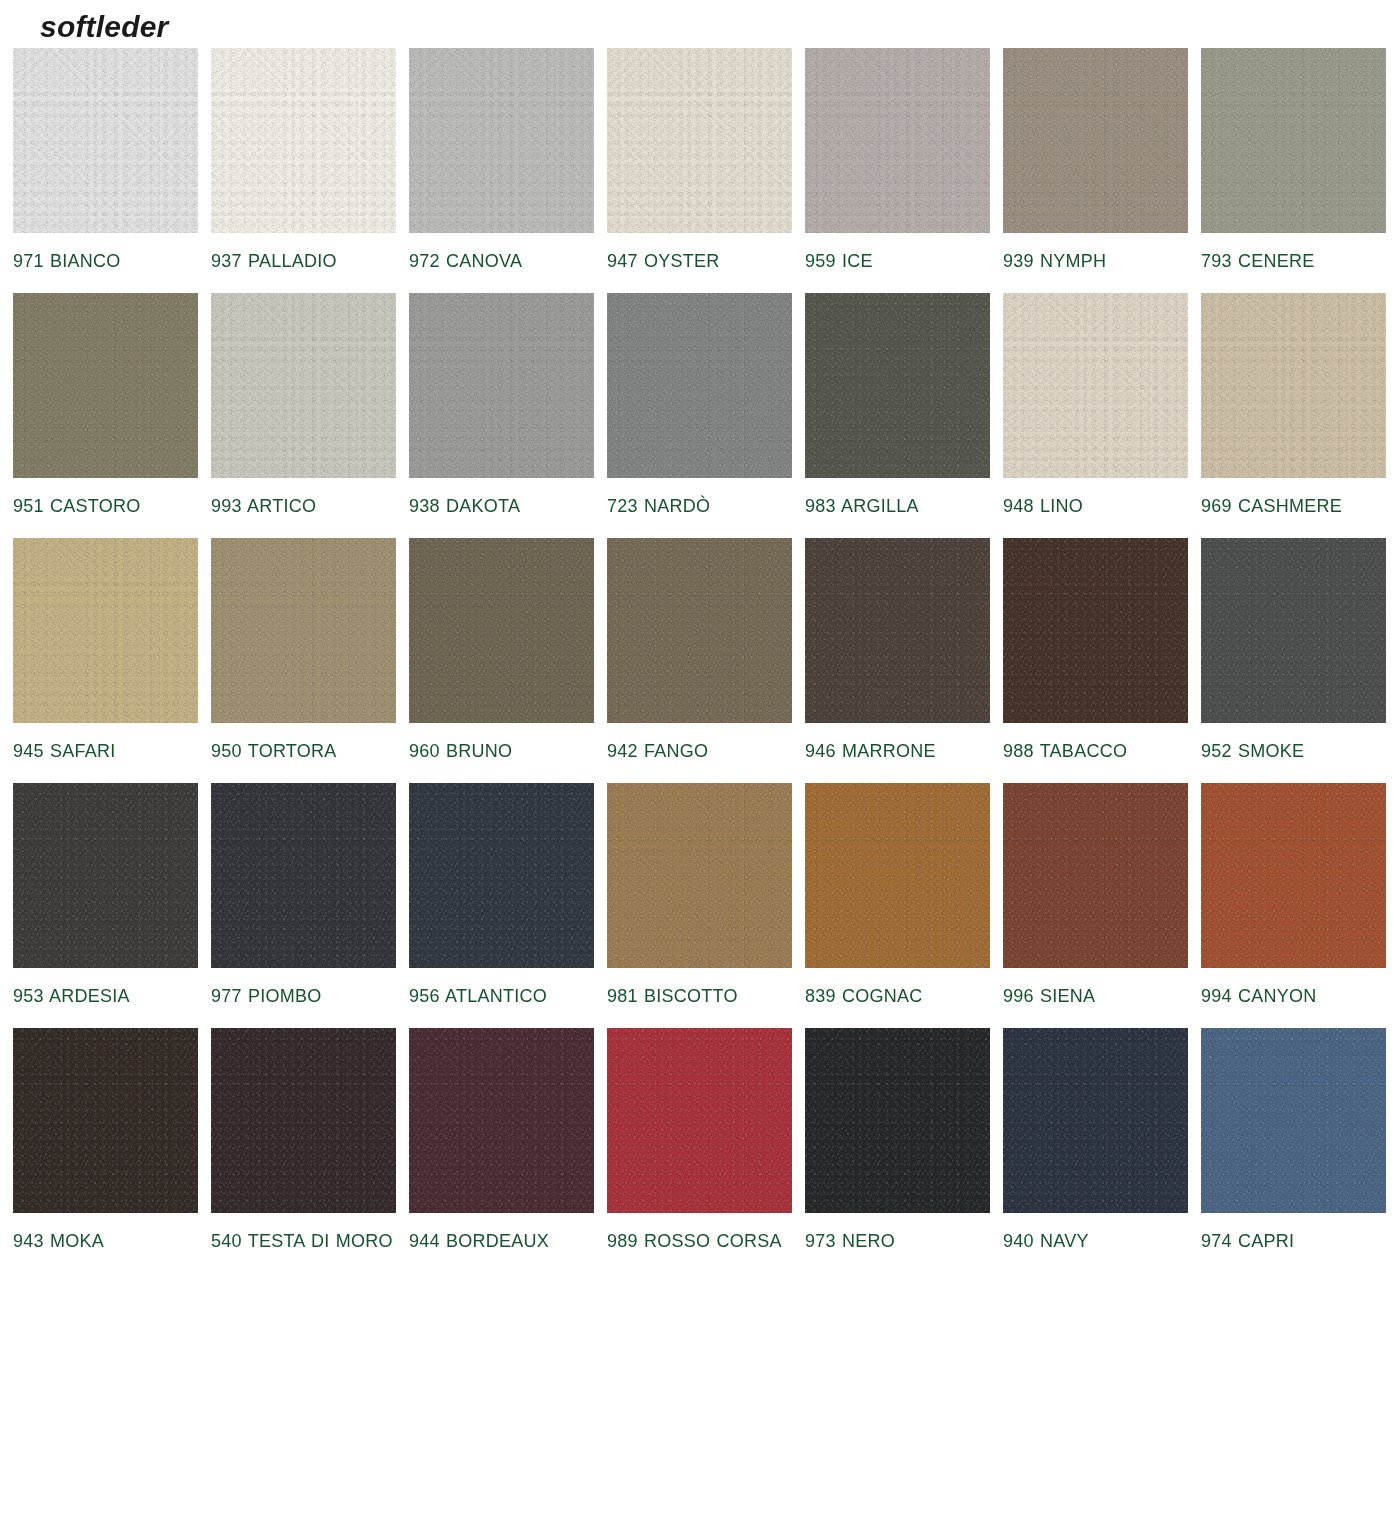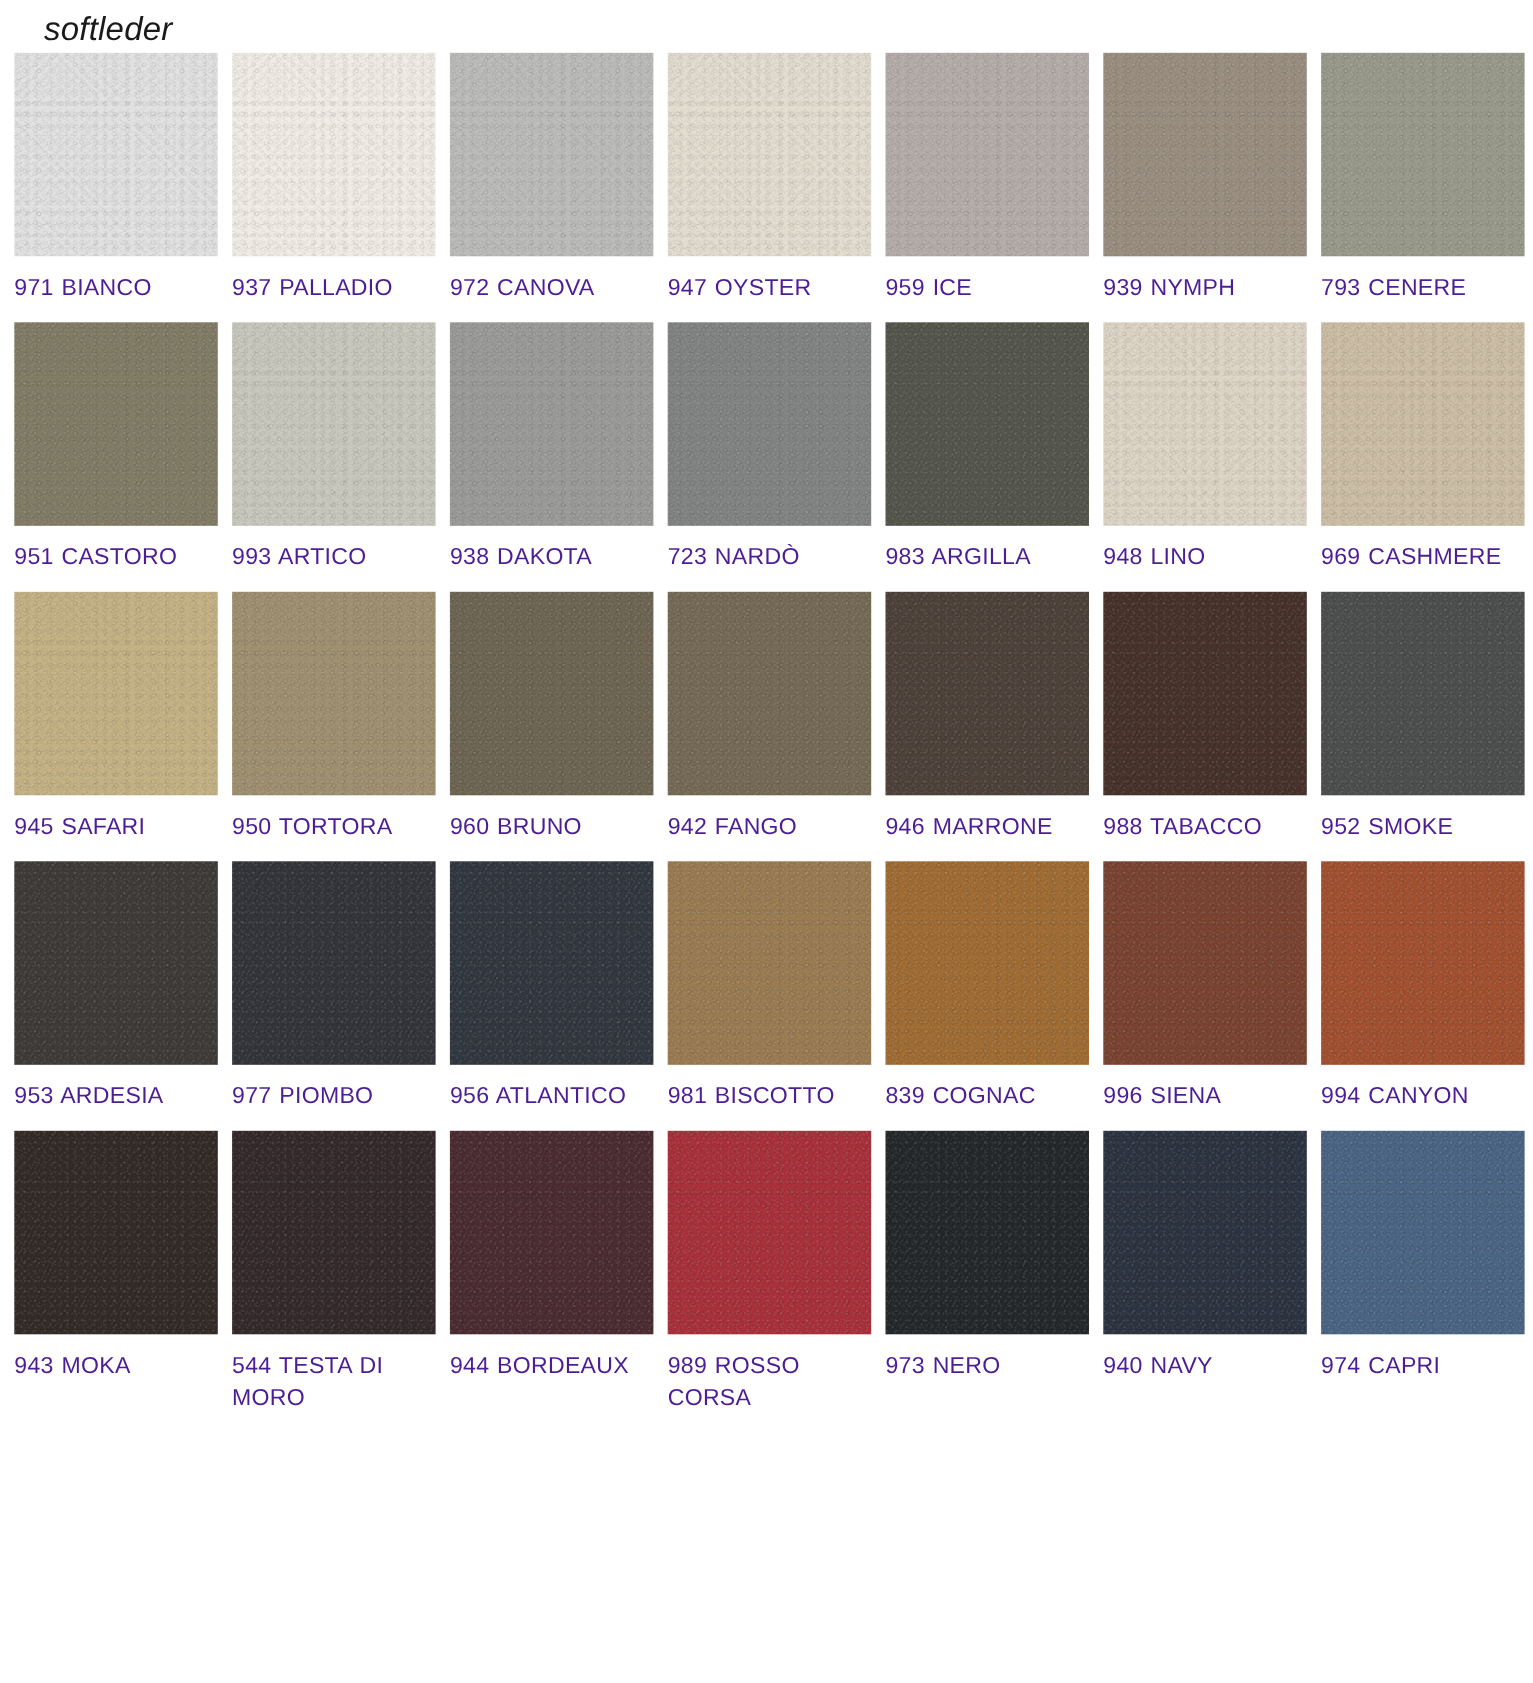--- a/index.html
+++ b/index.html
@@ -17,21 +17,21 @@
     width:1394px;
     height:1530px;
     box-sizing:border-box;
   }
   .brand-title{
     position:absolute;
     left:40px;
     top:10px;
     font-size:30px;
     font-style:italic;
-    font-weight:400;
+    font-weight:700;
     letter-spacing:0.2px;
     color:#1a1a1a;
     line-height:34px;
     white-space:nowrap;
   }
   .grid{
     position:absolute;
     left:13px;
     top:48px;
     width:1381px;
@@ -76,24 +76,24 @@
     position:absolute;
     inset:0;
     pointer-events:none;
     opacity:0.30;
     background-image:
       repeating-linear-gradient(118deg, rgba(255,255,255,.10) 0 1px, transparent 1px 4px),
       repeating-linear-gradient(-24deg, rgba(0,0,0,.07) 0 1px, transparent 1px 5px);
   }
   .label{
     margin-top:14px;
-    font-size:21px;
+    font-size:18px;
     line-height:29px;
     letter-spacing:0.25px;
-    color:#4c1d95;
+    color:#14532d;
     font-weight:400;
     word-spacing:1px;
   }
 </style>
 </head>
 <body>
 
 <div id="page">
 
   <div class="brand-title">softleder</div>
@@ -210,21 +210,21 @@
       <div class="cell">
         <div class="swatch" style="background-color: rgb(162, 80, 47);"></div>
         <div class="label">994 CANYON</div>
       </div>
       <div class="cell">
         <div class="swatch" style="background-color: rgb(51, 42, 38);"></div>
         <div class="label">943 MOKA</div>
       </div>
       <div class="cell">
         <div class="swatch" style="background-color: rgb(52, 41, 42);"></div>
-        <div class="label">544 TESTA DI MORO</div>
+        <div class="label">540 TESTA DI MORO</div>
       </div>
       <div class="cell">
         <div class="swatch" style="background-color: rgb(74, 43, 49);"></div>
         <div class="label">944 BORDEAUX</div>
       </div>
       <div class="cell">
         <div class="swatch" style="background-color: rgb(168, 48, 58);"></div>
         <div class="label">989 ROSSO CORSA</div>
       </div>
       <div class="cell">

